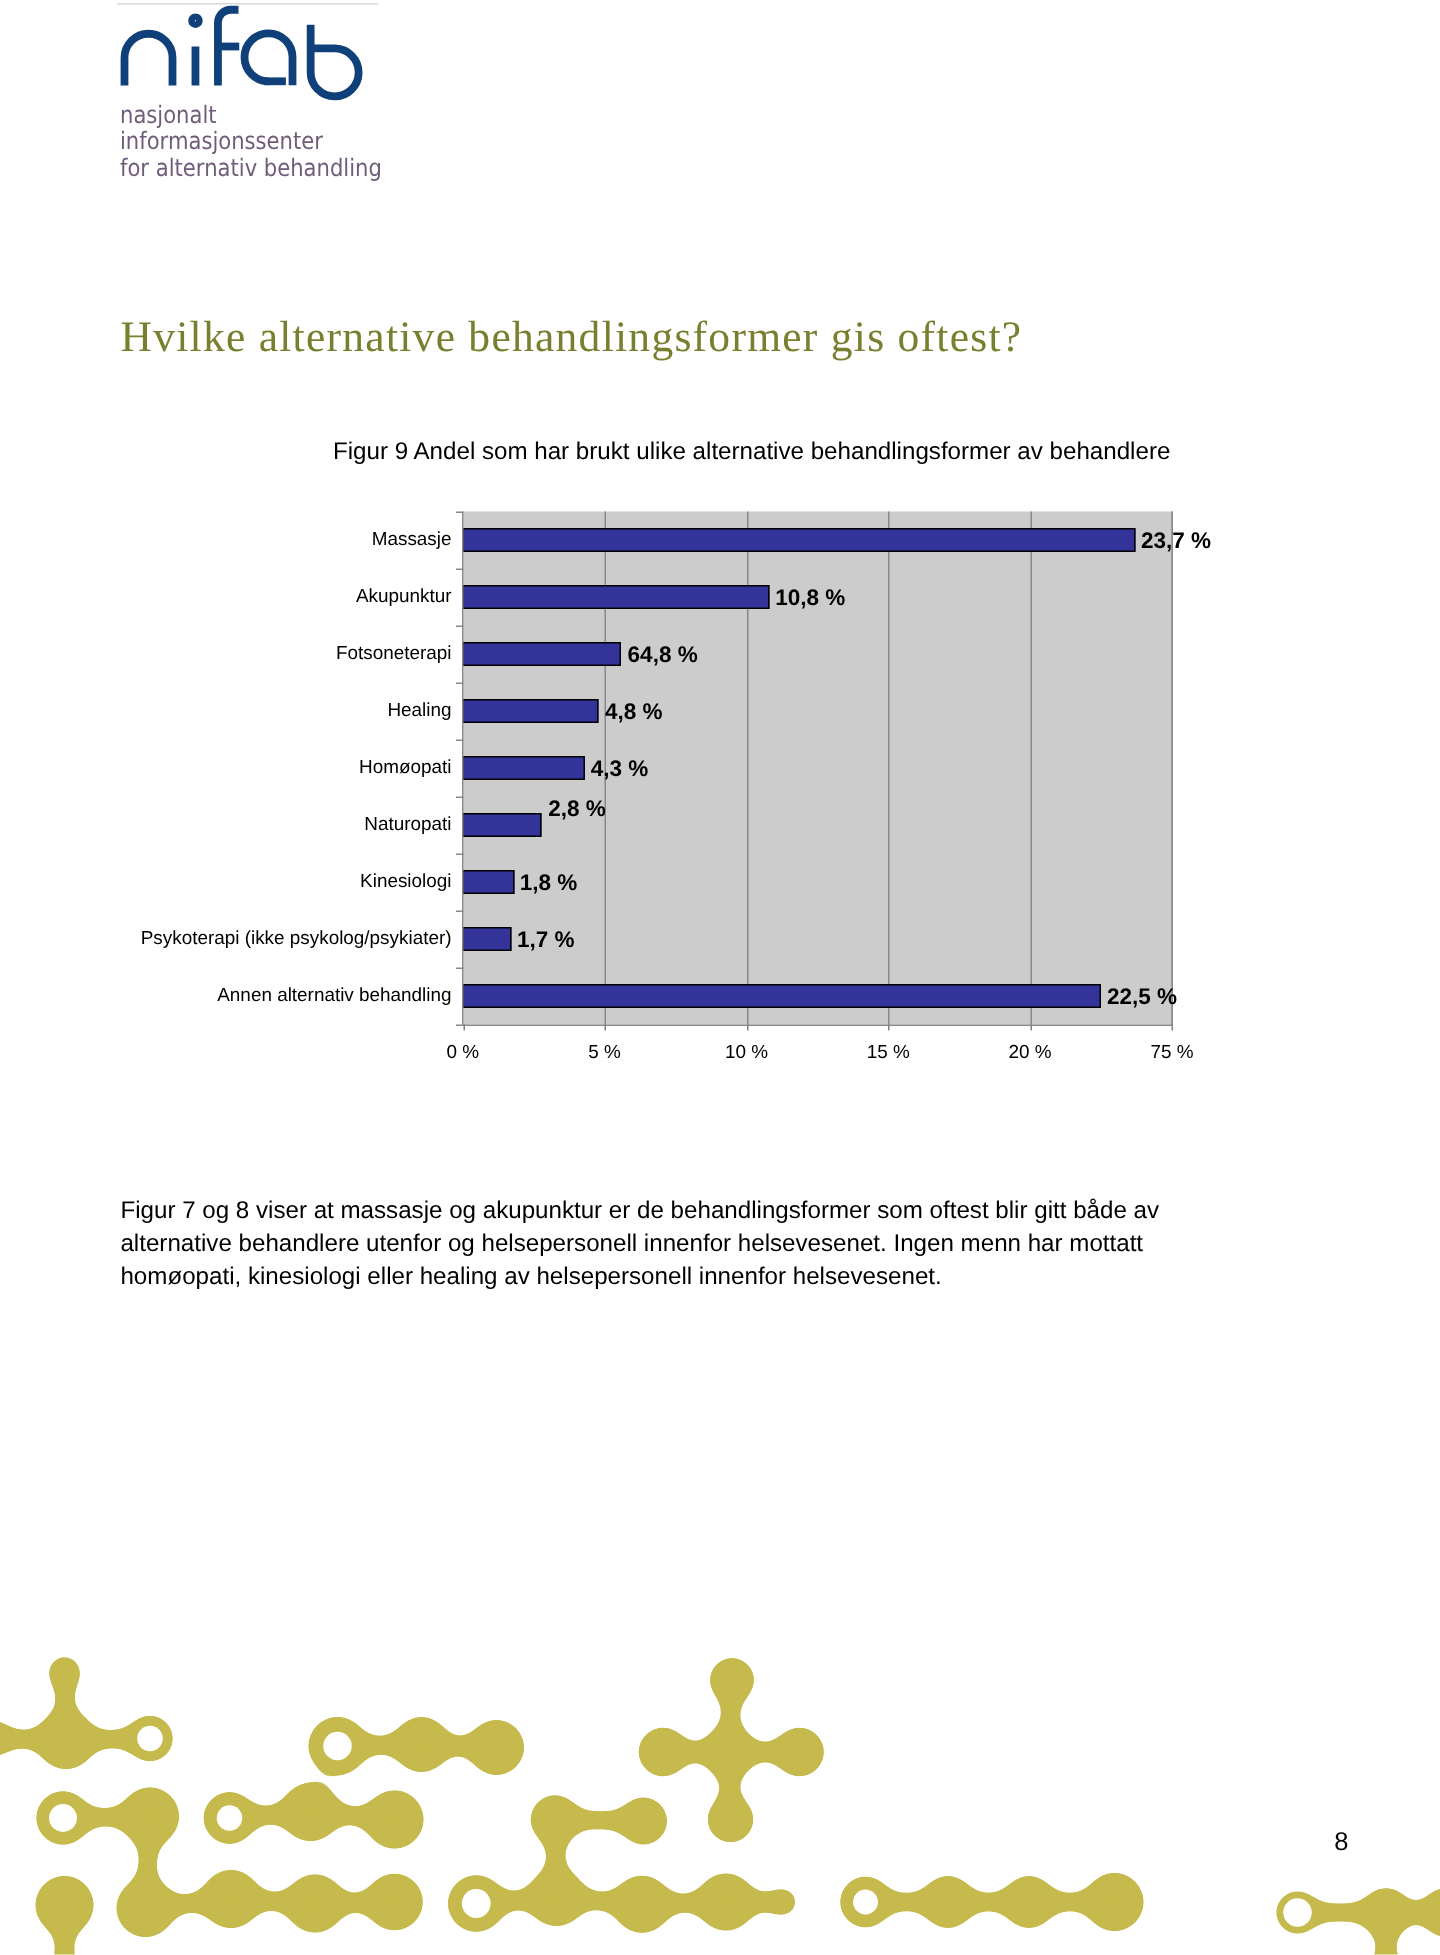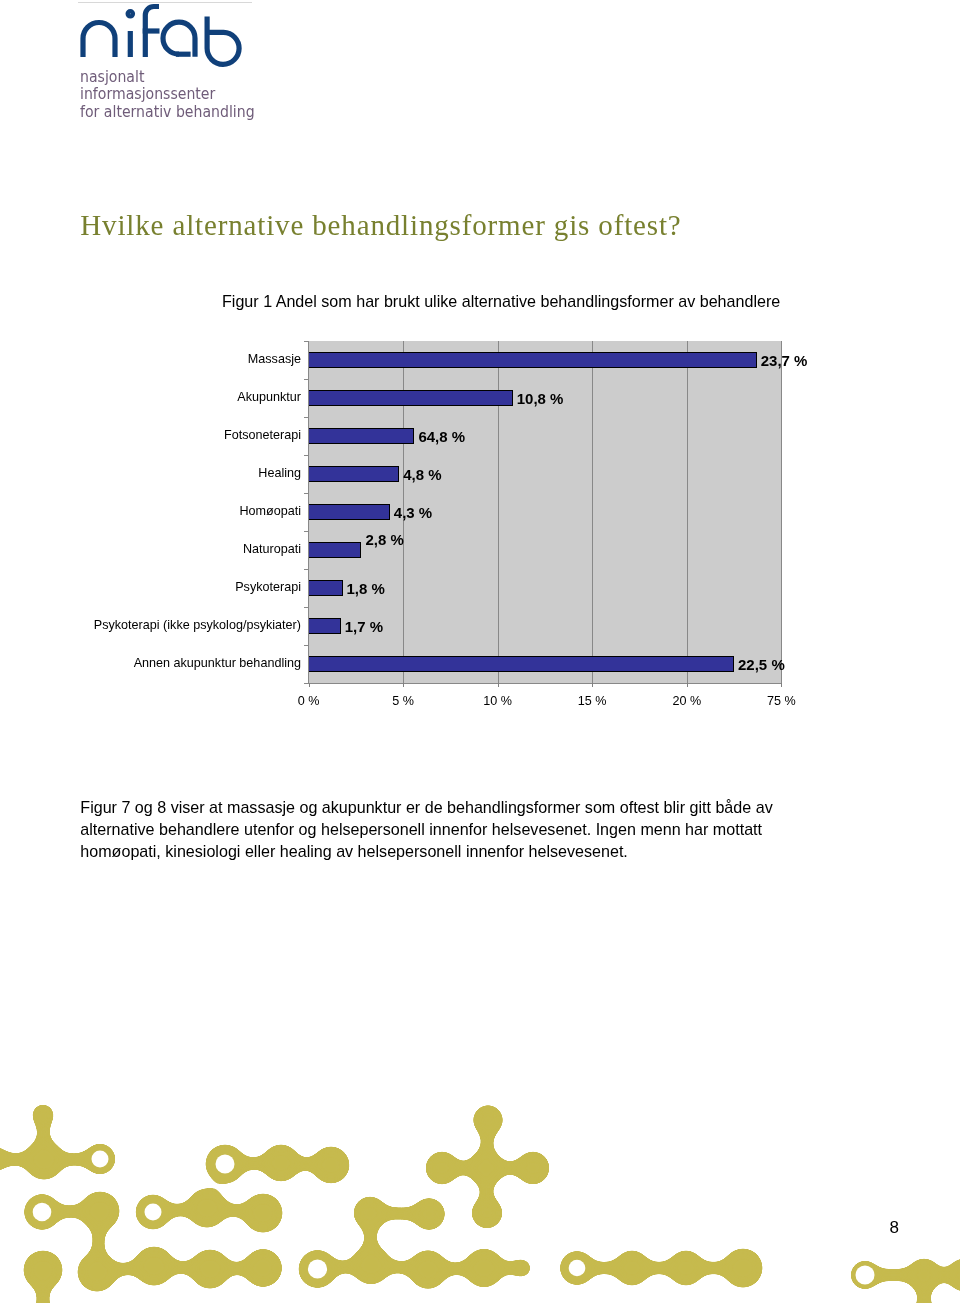--- a/index.html
+++ b/index.html
@@ -61,21 +61,21 @@
     <div class="tagline">
       <div>nasjonalt</div>
       <div>informasjonssenter</div>
       <div>for alternativ behandling</div>
     </div>
   </div>
 
   <div class="title">Hvilke alternative behandlingsformer gis oftest?</div>
   <div id="chart">
     <div id="chart-title">
-      <div>Figur 1 Andel som har brukt ulike alternative behandlingsformer av behandlere</div>
+      <div>Figur 9 Andel som har brukt ulike alternative behandlingsformer av behandlere</div>
     </div>
     <div id="plot">
         <div class="gridline" style="left: 94.56px;"></div>
         <div class="gridline" style="left: 189.12px;"></div>
         <div class="gridline" style="left: 283.68px;"></div>
         <div class="gridline" style="left: 378.24px;"></div>
         <div class="gridline" style="left: 472.8px;"></div>
         <div class="bar" style="left: -1px; top: 11px; width: 449.214px; height: 16px;"></div>
         <div class="bar" style="left: -1px; top: 49px; width: 205.25px; height: 16px;"></div>
         <div class="bar" style="left: -1px; top: 87px; width: 106.907px; height: 16px;"></div>
@@ -94,25 +94,25 @@
         <div class="cat-label" style="right: 659px; top: 391px;">Akupunktur</div>
         <div class="val-label" style="left: 516.75px; top: 391.5px;">10,8 %</div>
         <div class="cat-label" style="right: 659px; top: 429px;">Fotsoneterapi</div>
         <div class="val-label" style="left: 418.407px; top: 429.5px;">64,8 %</div>
         <div class="cat-label" style="right: 659px; top: 467px;">Healing</div>
         <div class="val-label" style="left: 403.278px; top: 467.5px;">4,8 %</div>
         <div class="cat-label" style="right: 659px; top: 505px;">Homøopati</div>
         <div class="val-label" style="left: 393.822px; top: 505.5px;">4,3 %</div>
         <div class="cat-label" style="right: 659px; top: 543px;">Naturopati</div>
         <div class="val-label" style="left: 365.454px; top: 533px;">2,8 %</div>
-        <div class="cat-label" style="right: 659px; top: 581px;">Psykoterapi</div>
+        <div class="cat-label" style="right: 659px; top: 581px;">Kinesiologi</div>
         <div class="val-label" style="left: 346.542px; top: 581.5px;">1,8 %</div>
         <div class="cat-label" style="right: 659px; top: 619px;">Psykoterapi (ikke psykolog/psykiater)</div>
         <div class="val-label" style="left: 344.65px; top: 619.5px;">1,7 %</div>
-        <div class="cat-label" style="right: 659px; top: 657px;">Annen akupunktur behandling</div>
+        <div class="cat-label" style="right: 659px; top: 657px;">Annen alternativ behandling</div>
         <div class="val-label" style="left: 738.02px; top: 657.5px;">22,5 %</div>
         <div class="ytick" style="left: 303.5px; top: 341px;"></div>
         <div class="ytick" style="left: 303.5px; top: 379px;"></div>
         <div class="ytick" style="left: 303.5px; top: 417px;"></div>
         <div class="ytick" style="left: 303.5px; top: 455px;"></div>
         <div class="ytick" style="left: 303.5px; top: 493px;"></div>
         <div class="ytick" style="left: 303.5px; top: 531px;"></div>
         <div class="ytick" style="left: 303.5px; top: 569px;"></div>
         <div class="ytick" style="left: 303.5px; top: 607px;"></div>
         <div class="ytick" style="left: 303.5px; top: 645px;"></div>

